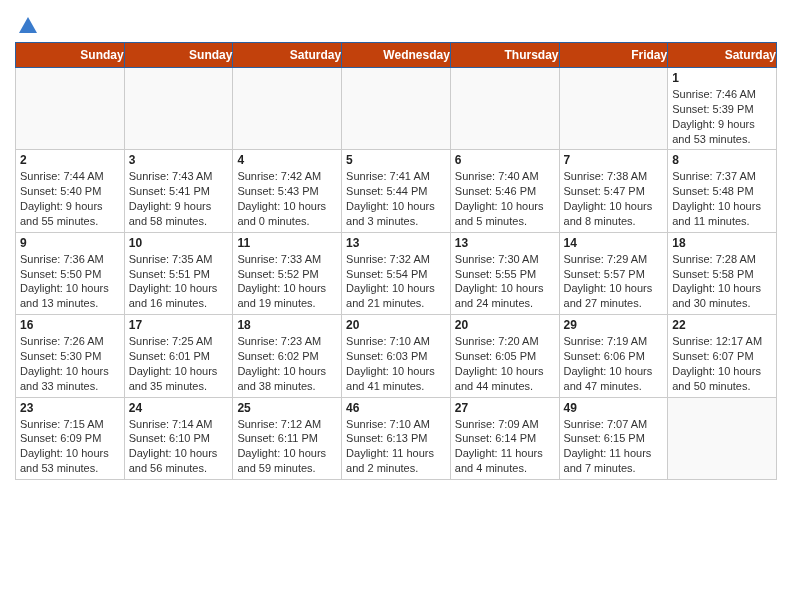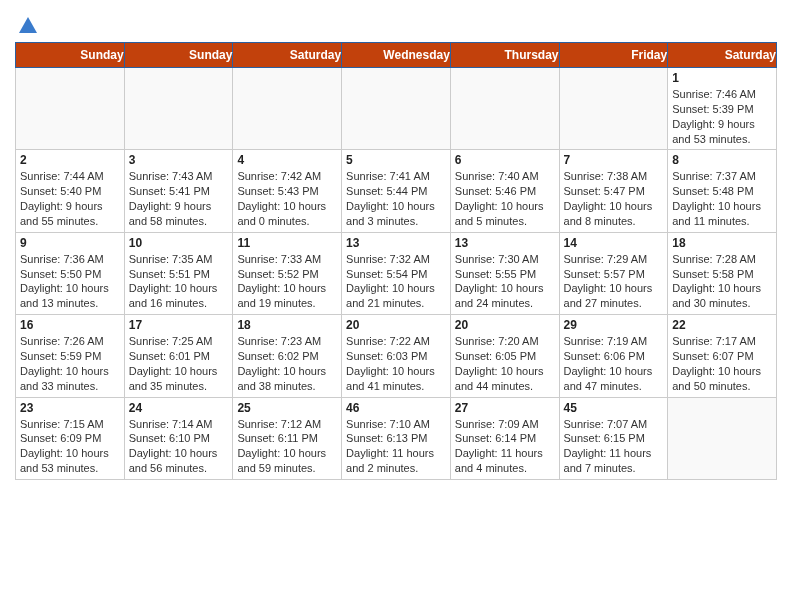--- a/index.html
+++ b/index.html
@@ -223,56 +223,56 @@
             <span class="day-num">18</span>
             <div class="day-info">Sunrise: 7:28 AM
 Sunset: 5:58 PM
 Daylight: 10 hours and 30 minutes.</div>
           </td>
         </tr>
         <tr>
           <td>
             <span class="day-num">16</span>
             <div class="day-info">Sunrise: 7:26 AM
-Sunset: 5:59 PM
+Sunset: 5:30 PM
 Daylight: 10 hours and 33 minutes.</div>
           </td>
           <td>
             <span class="day-num">17</span>
             <div class="day-info">Sunrise: 7:25 AM
 Sunset: 6:01 PM
 Daylight: 10 hours and 35 minutes.</div>
           </td>
           <td>
             <span class="day-num">18</span>
             <div class="day-info">Sunrise: 7:23 AM
 Sunset: 6:02 PM
 Daylight: 10 hours and 38 minutes.</div>
           </td>
           <td>
             <span class="day-num">20</span>
-            <div class="day-info">Sunrise: 7:22 AM
+            <div class="day-info">Sunrise: 7:10 AM
 Sunset: 6:03 PM
 Daylight: 10 hours and 41 minutes.</div>
           </td>
           <td>
             <span class="day-num">20</span>
             <div class="day-info">Sunrise: 7:20 AM
 Sunset: 6:05 PM
 Daylight: 10 hours and 44 minutes.</div>
           </td>
           <td>
             <span class="day-num">29</span>
             <div class="day-info">Sunrise: 7:19 AM
 Sunset: 6:06 PM
 Daylight: 10 hours and 47 minutes.</div>
           </td>
           <td>
             <span class="day-num">22</span>
-            <div class="day-info">Sunrise: 7:17 AM
+            <div class="day-info">Sunrise: 12:17 AM
 Sunset: 6:07 PM
 Daylight: 10 hours and 50 minutes.</div>
           </td>
         </tr>
         <tr>
           <td>
             <span class="day-num">23</span>
             <div class="day-info">Sunrise: 7:15 AM
 Sunset: 6:09 PM
 Daylight: 10 hours and 53 minutes.</div>
@@ -295,21 +295,21 @@
 Sunset: 6:13 PM
 Daylight: 11 hours and 2 minutes.</div>
           </td>
           <td>
             <span class="day-num">27</span>
             <div class="day-info">Sunrise: 7:09 AM
 Sunset: 6:14 PM
 Daylight: 11 hours and 4 minutes.</div>
           </td>
           <td>
-            <span class="day-num">45</span>
+            <span class="day-num">49</span>
             <div class="day-info">Sunrise: 7:07 AM
 Sunset: 6:15 PM
 Daylight: 11 hours and 7 minutes.</div>
           </td>
           <td class="empty"></td>
         </tr>
       </tbody>
   </table>
 </div>
 

